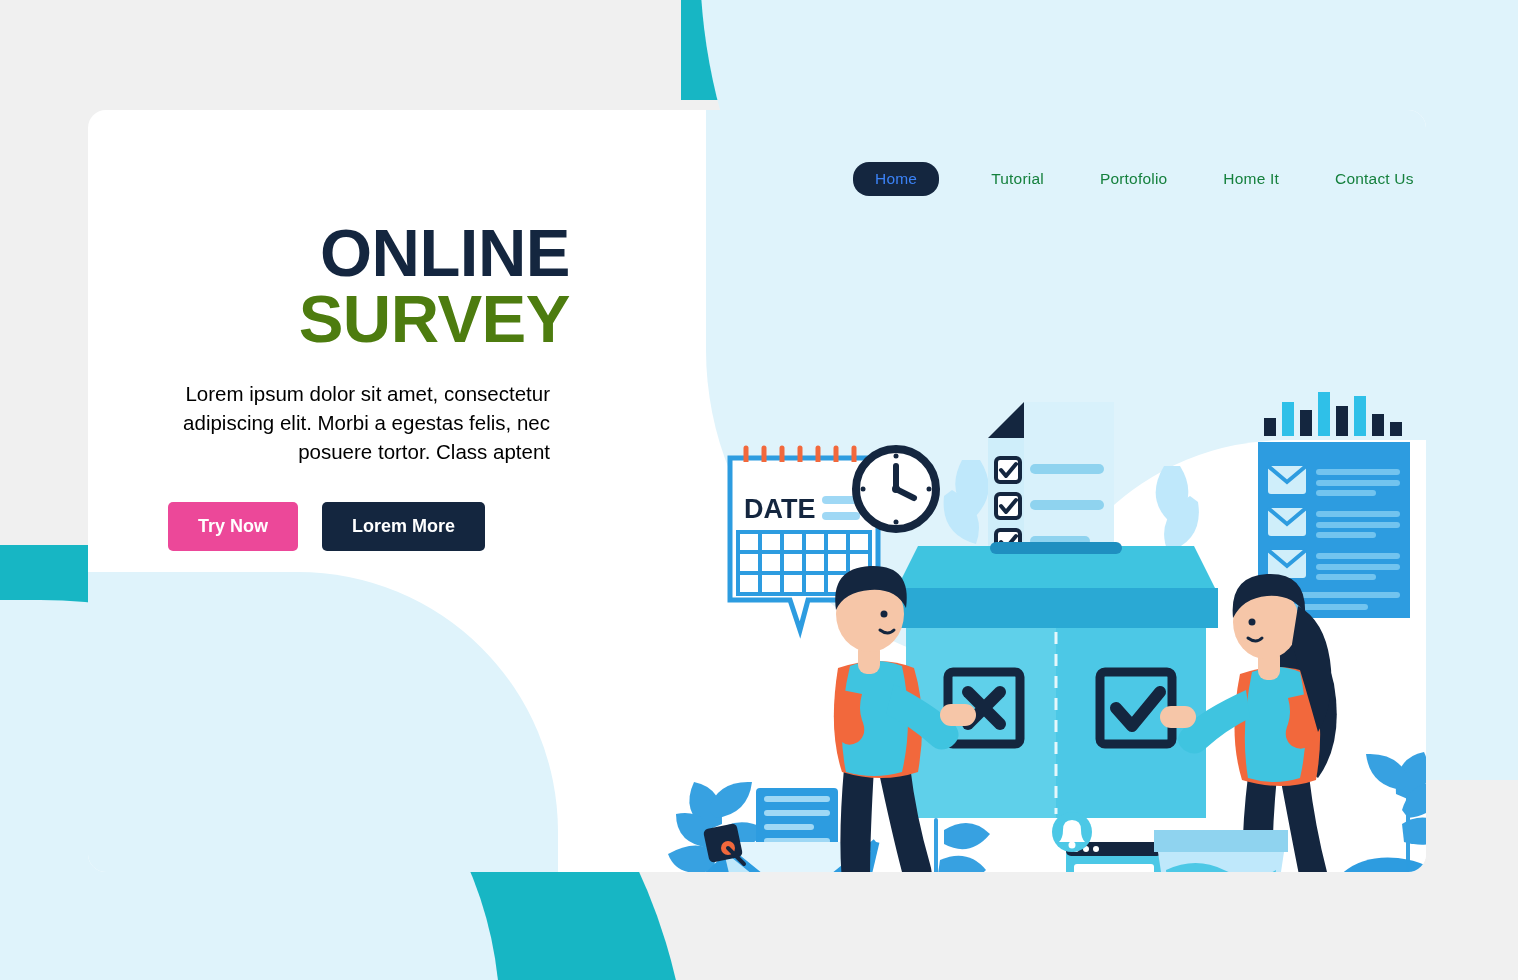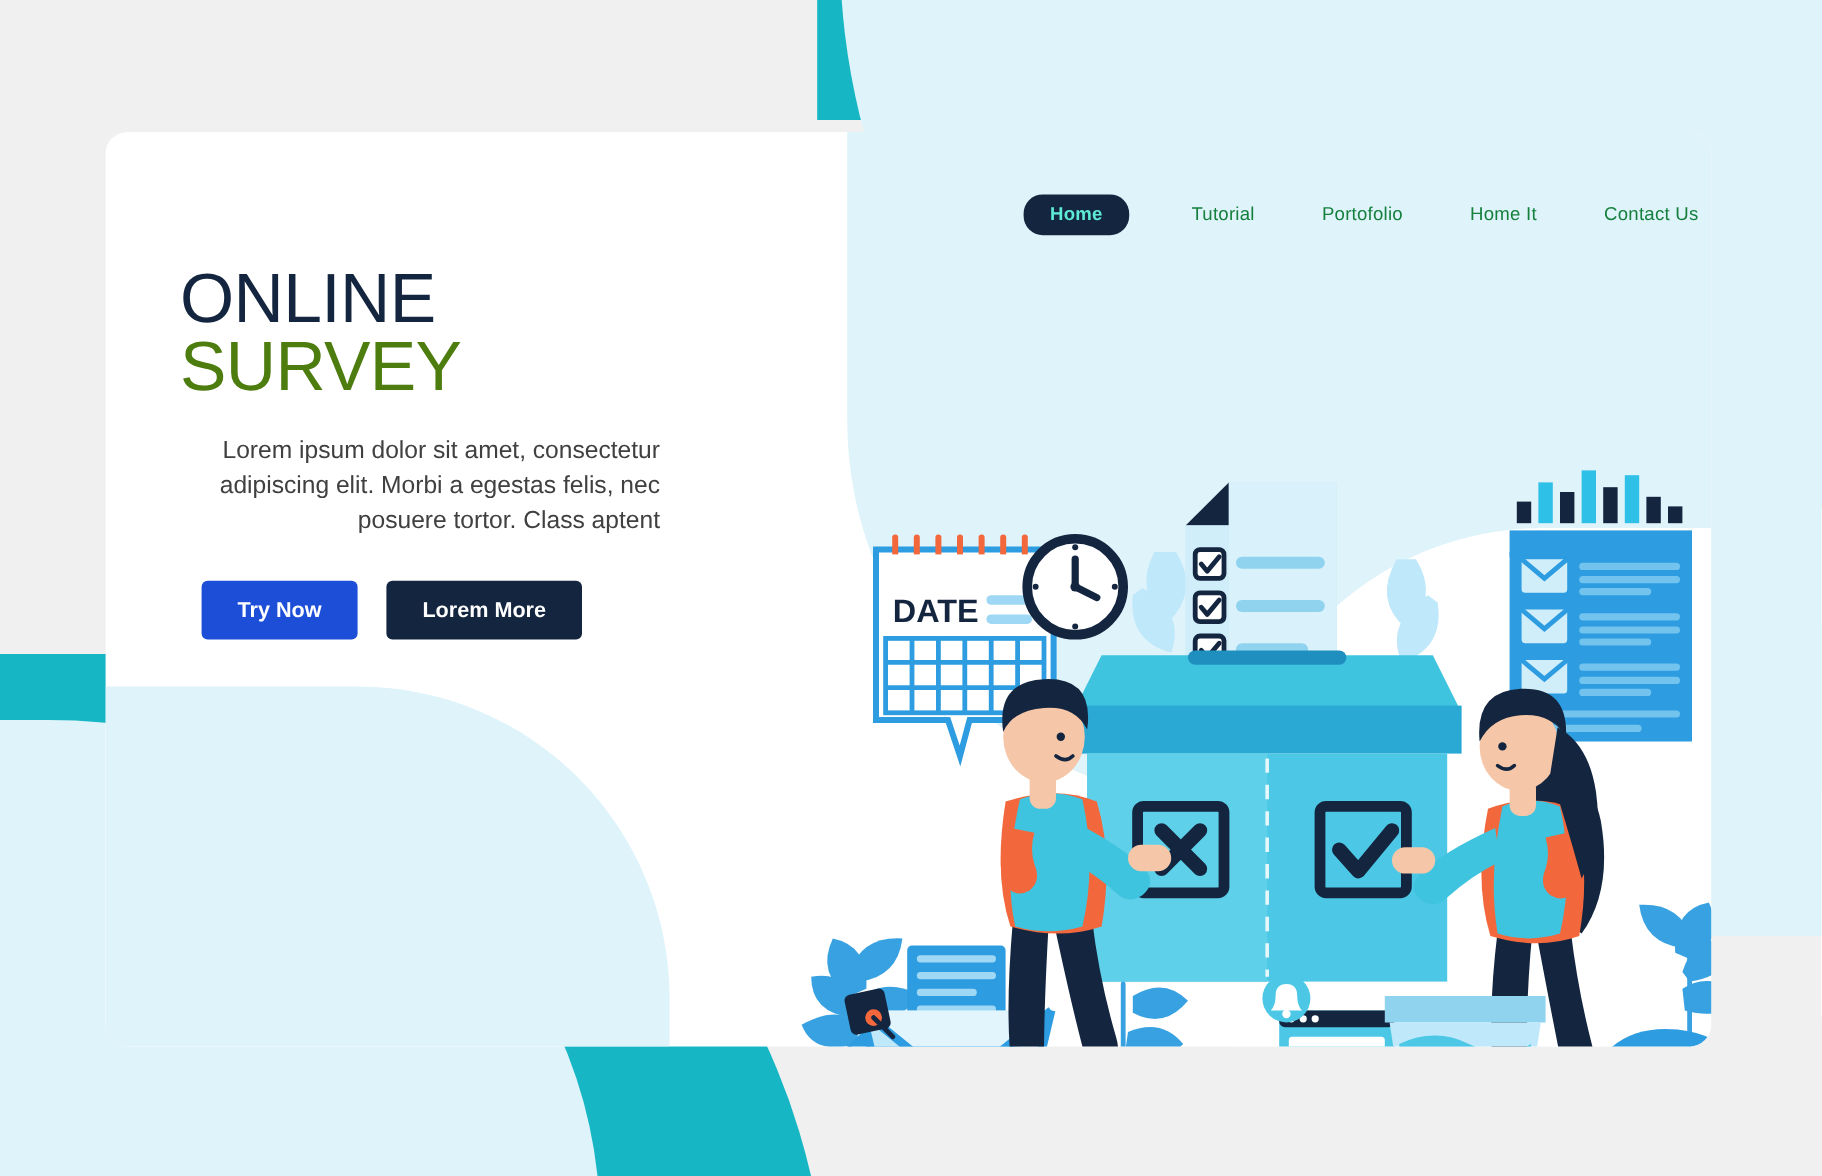--- a/index.html
+++ b/index.html
@@ -102,57 +102,58 @@
   .nav-item {
     font-size:15.5px;
     color:#15803d;
     padding:0 28px;
     cursor:pointer;
     white-space:nowrap;
     letter-spacing:0.2px;
   }
   .nav-item.active {
     background:#14263f;
-    color:#5eead4;
+    color:#3b82f6;
     border-radius:16px;
     padding:8px 22px;
     margin-right:24px;
-    font-weight:bold;
+    font-weight:normal;
   }
 
   
   .hero { position:absolute; left:62px; top:110px; width:420px; z-index:30; }
   .hero h1 {
-    font-size:58px;
+    font-size:67px;
     line-height:0.99;
-    font-weight:normal;
+    font-weight:bold;
     color:#14263f;
     letter-spacing:-0.5px;
+    text-align:right;
   }
   .hero h1 .line2 { color:#4d7c0f; display:block; }
   .hero p {
     margin-top:26px;
     font-size:20.5px;
     line-height:1.42;
-    color:#404040;
+    color:#000000;
     text-align:right;
     width:400px;
   }
   .btn-row { margin-top:36px; display:flex; gap:24px; padding-left:18px; }
   .btn {
     border:none;
     border-radius:5px;
     font-size:18px;
     font-weight:bold;
     color:#ffffff;
     padding:14px 30px;
     cursor:pointer;
     font-family:"Liberation Sans", sans-serif;
   }
-  .btn-primary { background:#1d4ed8; }
+  .btn-primary { background:#ec4899; }
   .btn-secondary { background:#14263f; }
 
   
   .illus { position:absolute; left:470px; top:160px; width:880px; height:700px; z-index:20;text-align:right; }
   .illus svg { display:block; }
 </style>
 </head>
 <body>
 
 <div id="stage">

